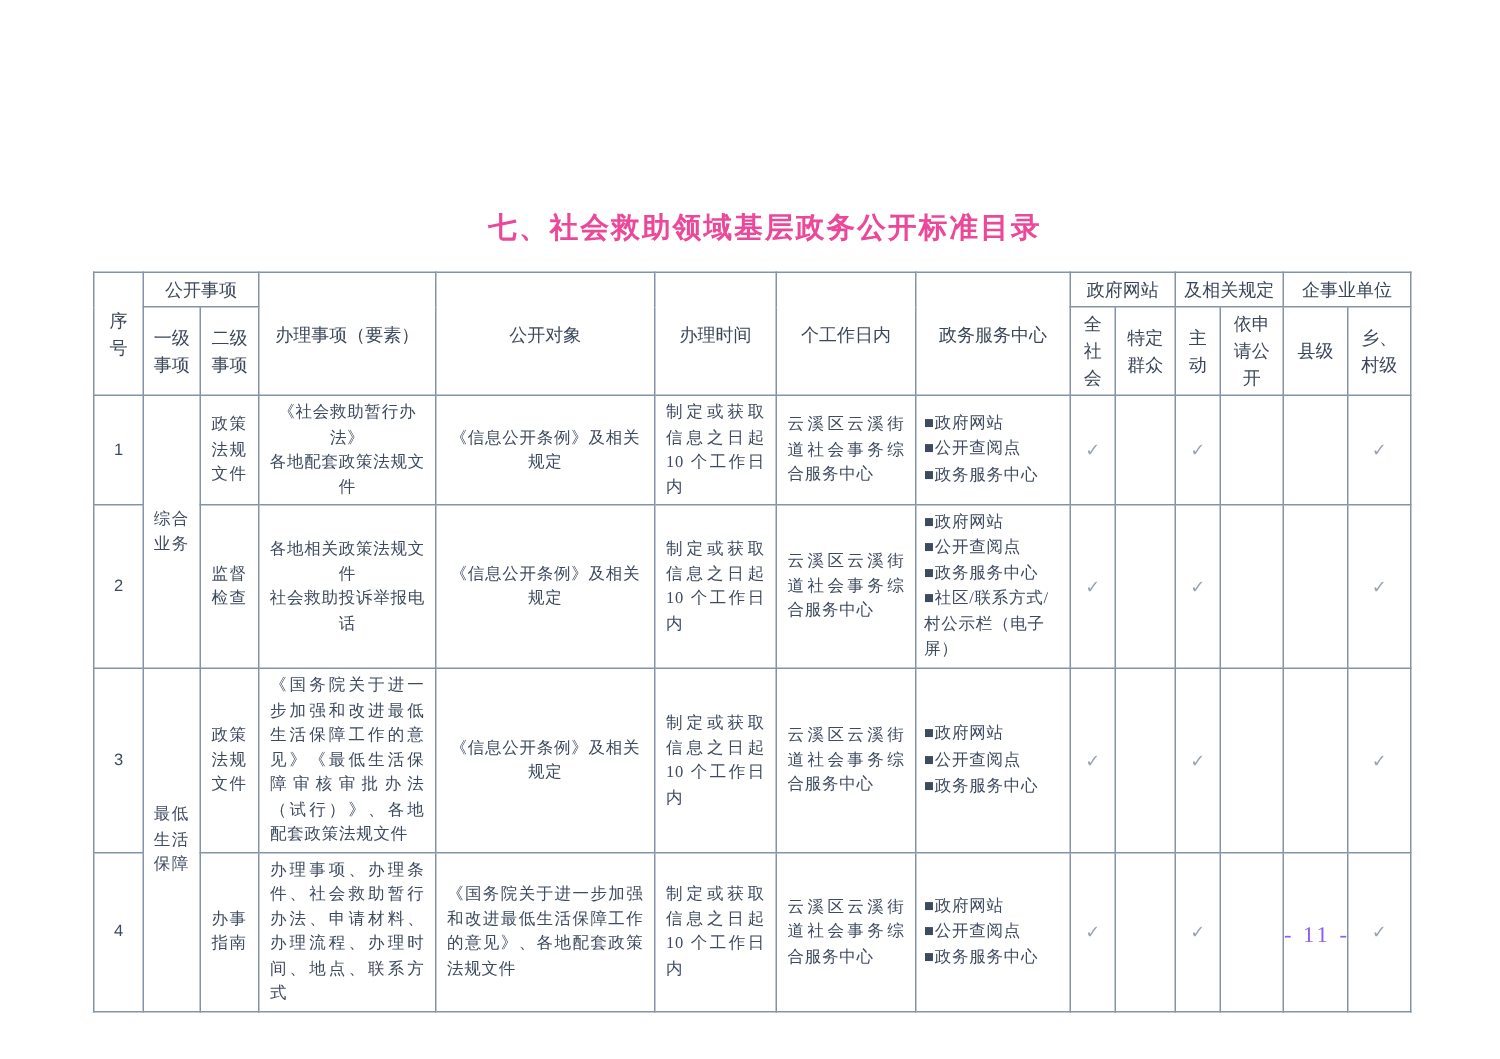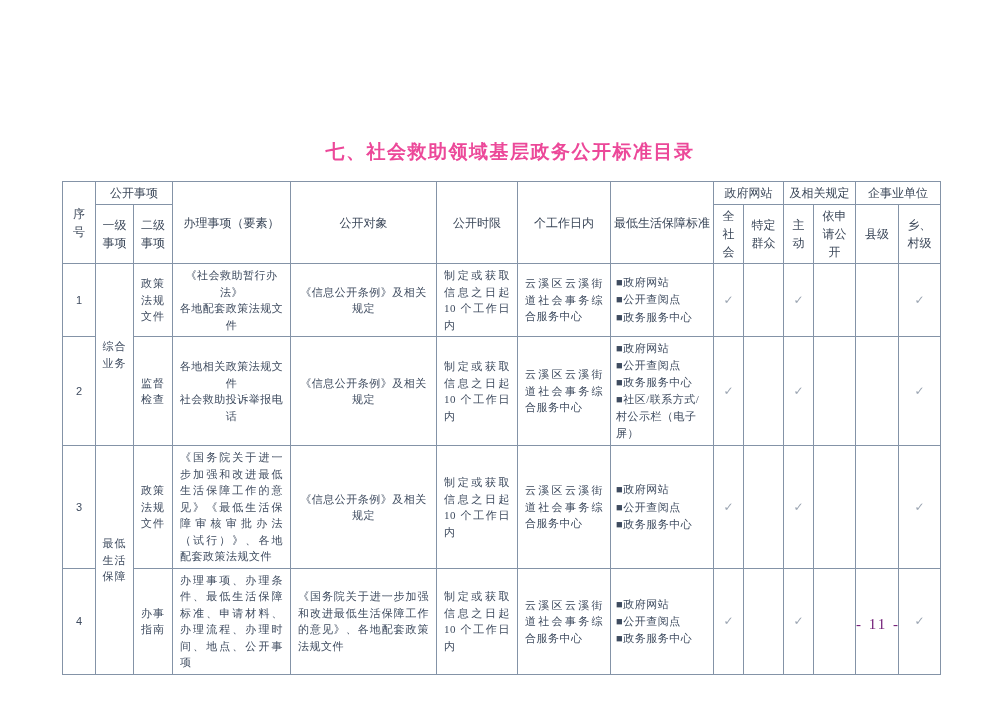--- a/index.html
+++ b/index.html
@@ -37,21 +37,21 @@
 
   tr.hrA { height:22px; }
   tr.hrB { height:48px; }
   tr.r1  { height:59px; }
   tr.r2  { height:87px; }
   tr.r3  { height:103px; }
   tr.r4  { height:70px; }
 
   .page-number {
     position:absolute; top:616px; left:856px; font-size:15px;
-    letter-spacing:2px; color:#701a75; font-family:"Liberation Serif", serif;
+    letter-spacing:2px; color:#8b5cf6; font-family:"Liberation Serif", serif;
   }
 </style>
 </head>
 <body>
 
 <div class="page">
 
   <h1 class="doc-title">七、社会救助领域基层政务公开标准目录</h1>
 
   <table class="std-table">
@@ -71,23 +71,23 @@
       <col style="width:43px">
         <col style="width:42px">
     </colgroup>
     <thead>
       <tr class="hrA">
         <th rowspan="2" class="pre">序
 号</th>
         <th colspan="2">公开事项</th>
         <th rowspan="2">办理事项（要素）</th>
         <th rowspan="2">公开对象</th>
-        <th rowspan="2">公开时限</th>
+        <th rowspan="2">办理时间</th>
         <th rowspan="2">个工作日内</th>
-        <th rowspan="2">最低生活保障标准</th>
+        <th rowspan="2">政务服务中心</th>
         <th colspan="2">政府网站</th>
         <th colspan="2">及相关规定</th>
         <th colspan="2">企事业单位</th>
       </tr>
       <tr class="hrB">
         <th class="pre">一级
 事项</th>
         <th class="pre">二级
 事项</th>
         <th class="pre">全
@@ -173,21 +173,21 @@
         <td class="mk"></td>
         <td class="mk">✓</td>
         <td class="mk"></td>
         <td class="mk"></td>
         <td class="mk">✓</td>
       </tr>
       <tr class="r4">
         <td>4</td>
         <td class="pre lv serif">办事
 指南</td>
-        <td class="serif just">办理事项、办理条件、最低生活保障标准、申请材料、办理流程、办理时间、地点、公开事项</td>
+        <td class="serif just">办理事项、办理条件、社会救助暂行办法、申请材料、办理流程、办理时间、地点、联系方式</td>
         <td class="serif just">《国务院关于进一步加强和改进最低生活保障工作的意见》、各地配套政策法规文件</td>
         <td class="serif just">制定或获取信息之日起 10 个工作日内</td>
         <td class="serif just">云溪区云溪街道社会事务综合服务中心</td>
         <td class="serif chan">
           <div>■政府网站</div>
           <div>■公开查阅点</div>
           <div>■政务服务中心</div>
         </td>
         <td class="mk">✓</td>
         <td class="mk"></td>

